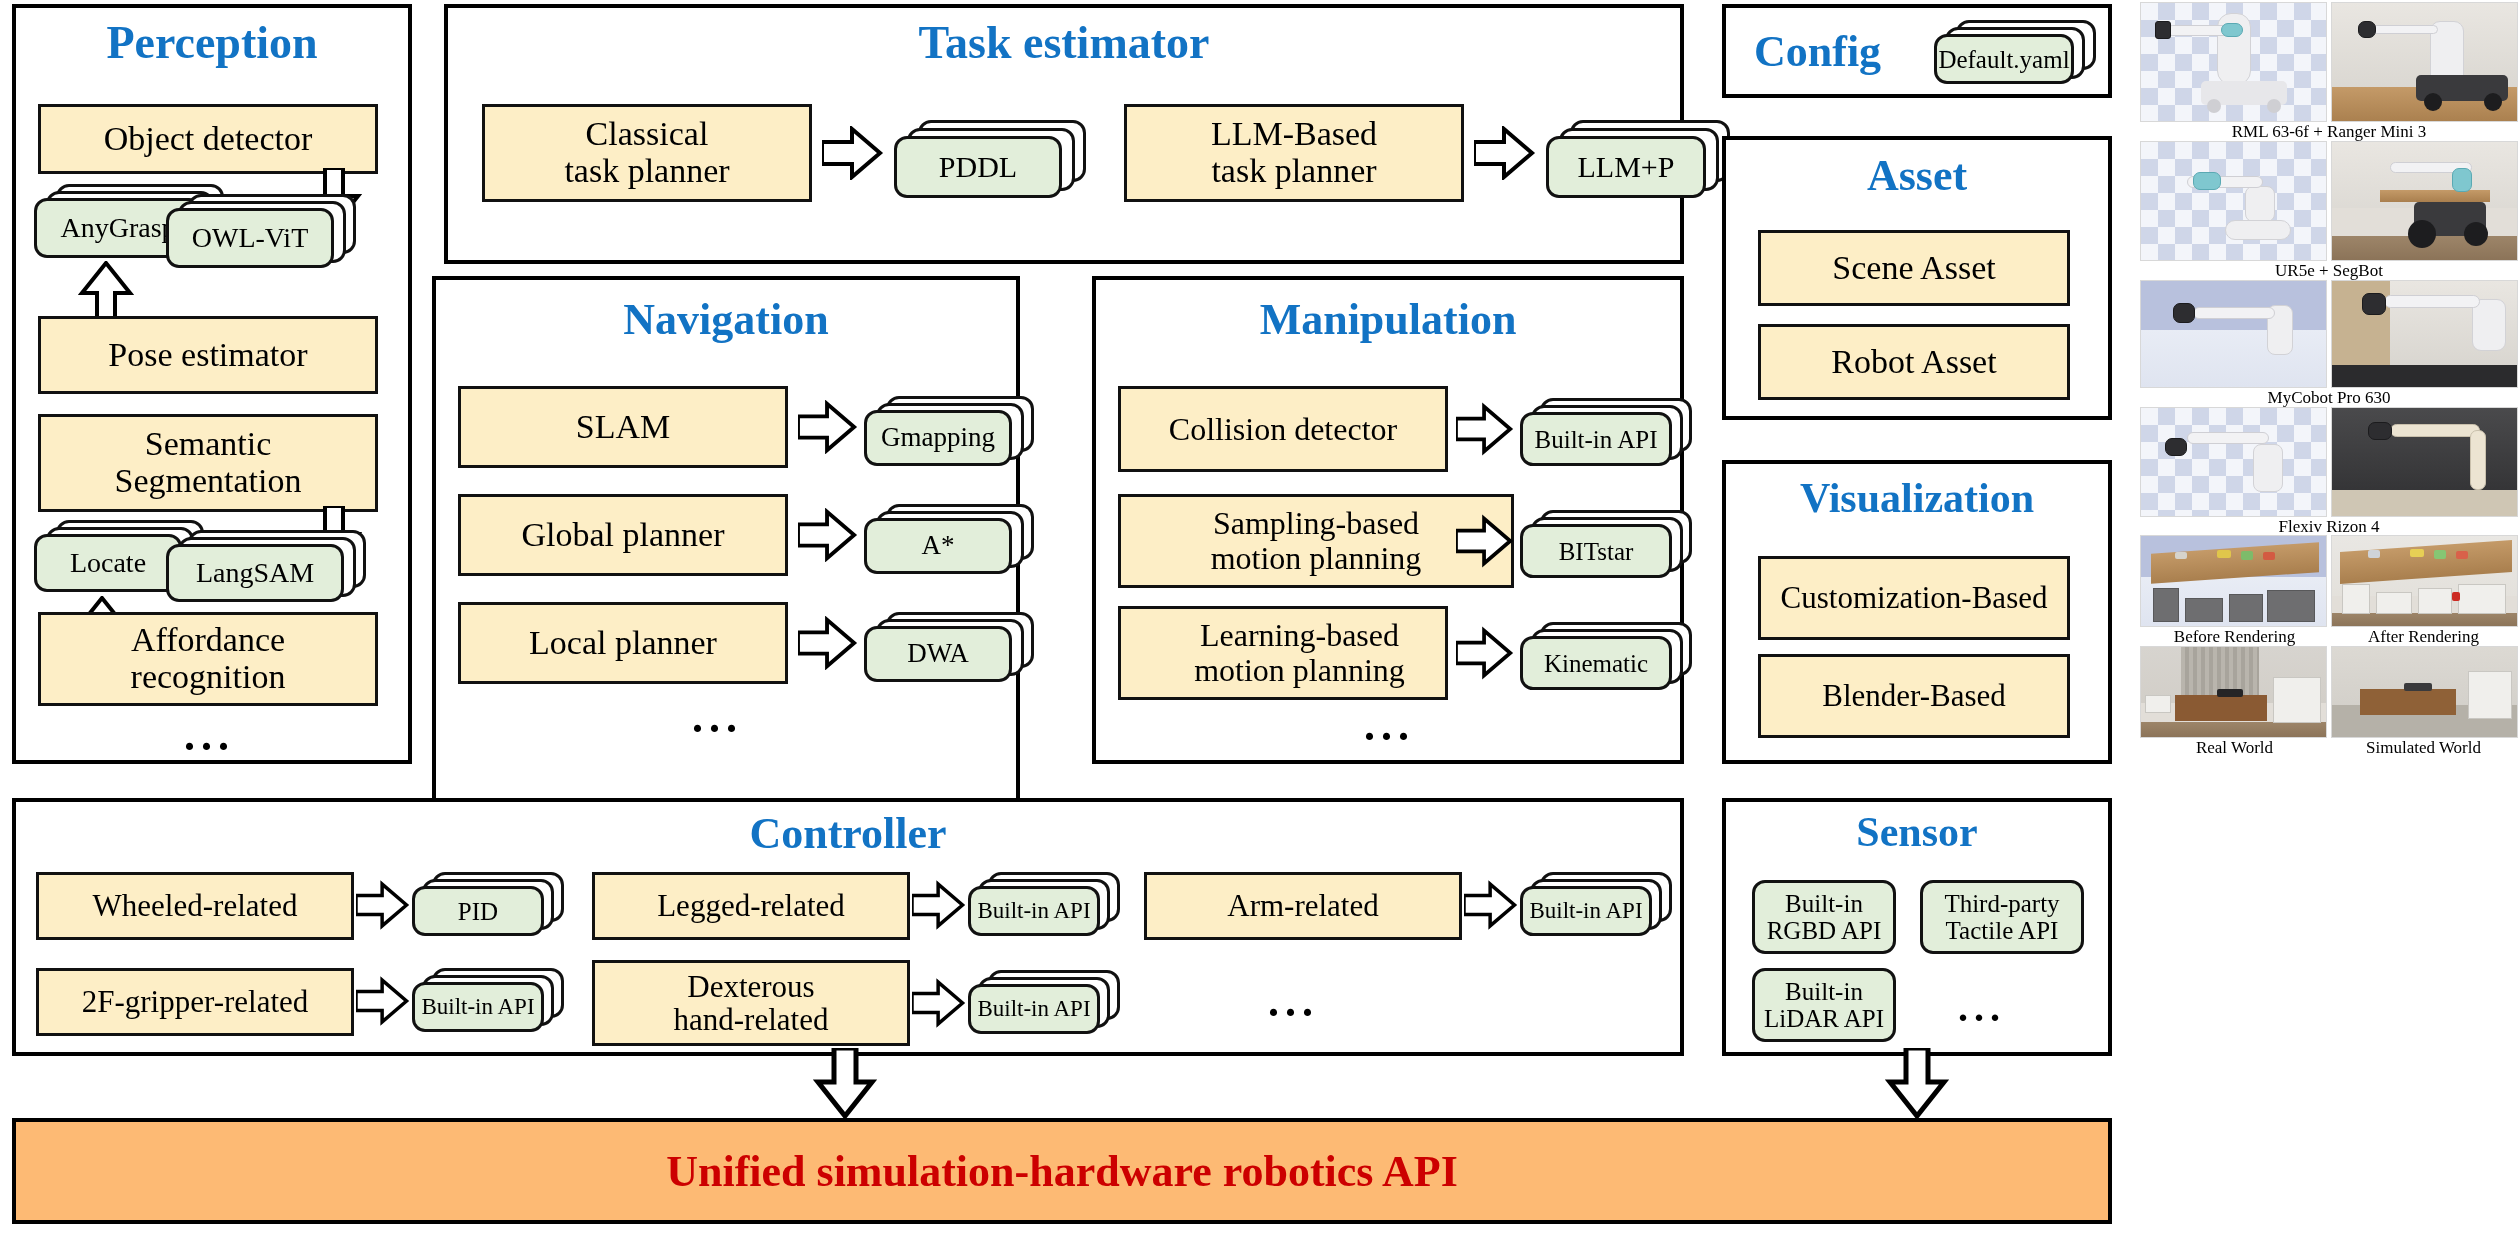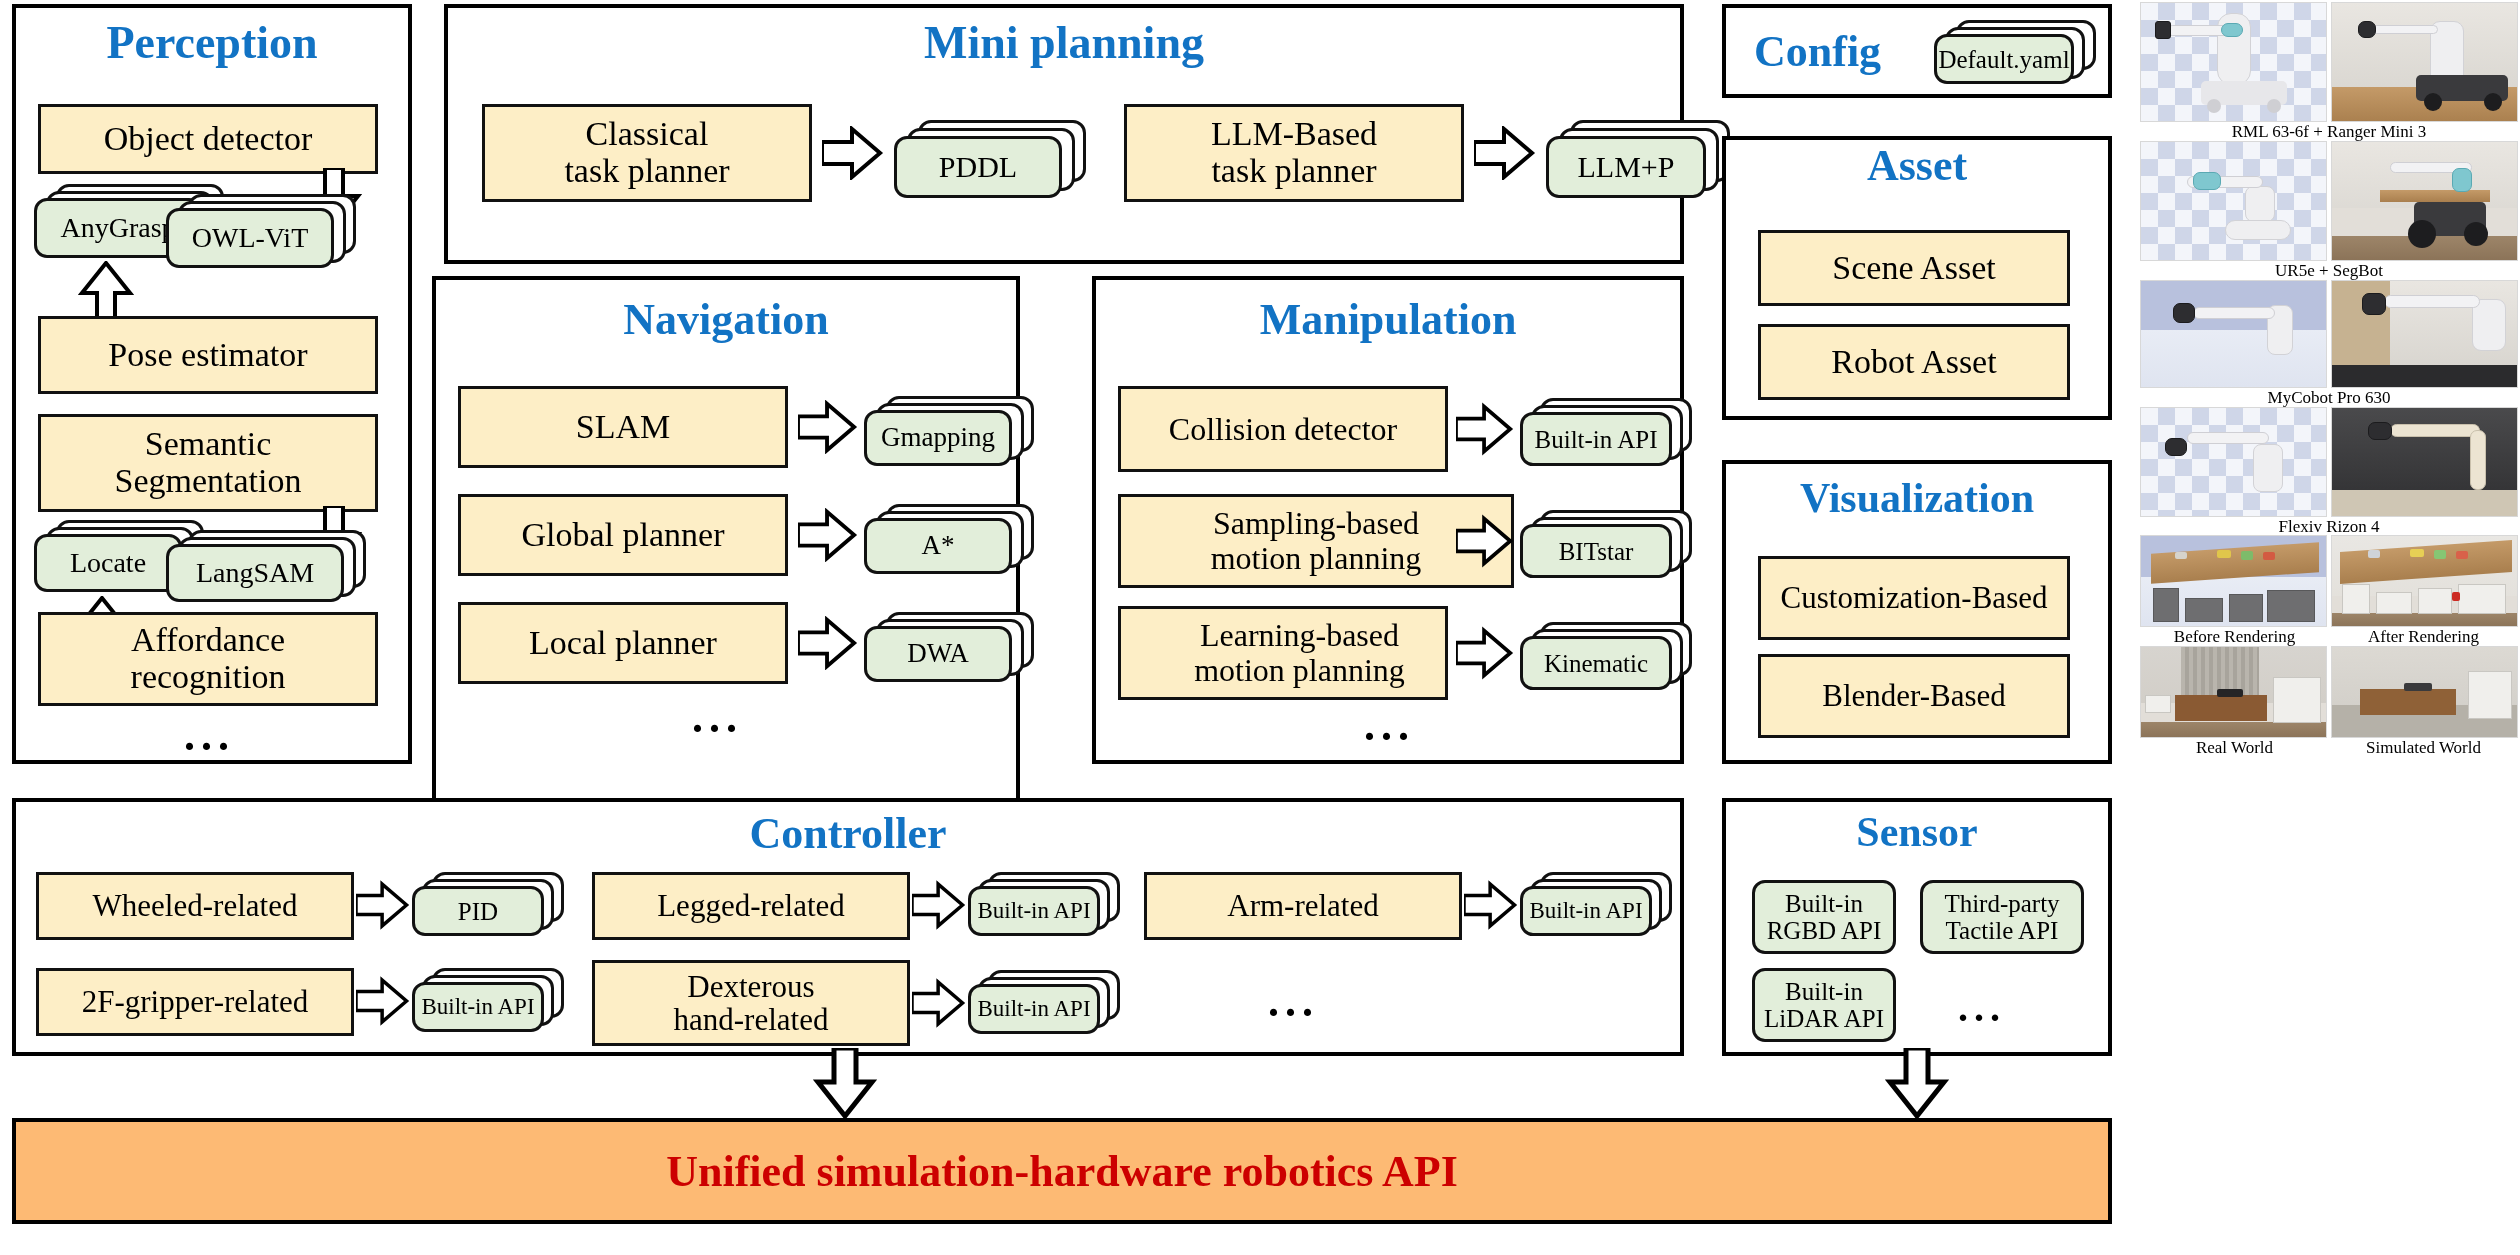--- a/index.html
+++ b/index.html
@@ -212,21 +212,21 @@
       </svg>
     </div>
 
     <div class="ybox" style="left:22px; top:604px; width:340px; height:94px; font-size:34px; white-space:pre-line;">Affordance
 recognition</div>
 
     <div class="dots" style="left:168px; top:706px; font-size:44px;">...</div>
   </div>
 
   <div class="panel" style="left:444px; top:4px; width:1240px; height:260px;">
-    <div class="panel-title" style="font-size:46px; margin-top:8px;">Mini planning</div>
+    <div class="panel-title" style="font-size:46px; margin-top:8px;">Task estimator</div>
 
     <div class="ybox" style="left:34px; top:96px; width:330px; height:98px; font-size:34px; white-space:pre-line;">Classical
 task planner</div>
 
     <div class="arrow" style="left:374px; top:118px;">
       <svg width="62" height="54" viewBox="0 0 62 54">
         <polygon points="0,16 30,16 30,3 58,27 30,51 30,38 0,38" fill="#fff" stroke="#000" stroke-width="4" stroke-linejoin="miter"></polygon>
       </svg>
     </div>
 
@@ -341,21 +341,21 @@
   <div class="panel" style="left:1722px; top:4px; width:390px; height:94px;">
     <div class="panel-title" style="font-size:44px; position:absolute; left:28px; top:18px; text-align:left;">Config</div>
     <div class="gstack" style="left:208px; top:26px; width:160px; height:60px;">
       <div class="sheet" style="left:22px; top:-14px; width:140px; height:50px;"></div>
       <div class="sheet" style="left:11px; top:-7px; width:140px; height:52px;"></div>
       <div class="front" style="width:140px; height:50px; font-size:25px;">Default.yaml</div>
     </div>
   </div>
 
   <div class="panel" style="left:1722px; top:136px; width:390px; height:284px;">
-    <div class="panel-title" style="font-size:44px; ">Asset</div>
+    <div class="panel-title" style="font-size:44px; margin-top:10px;">Asset</div>
     <div class="ybox" style="left:32px; top:90px; width:312px; height:76px; font-size:34px;">Scene Asset</div>
     <div class="ybox" style="left:32px; top:184px; width:312px; height:76px; font-size:34px;">Robot Asset</div>
   </div>
 
   <div class="panel" style="left:1722px; top:460px; width:390px; height:304px;">
     <div class="panel-title" style="font-size:42px; margin-top:10px;">Visualization</div>
     <div class="ybox" style="left:32px; top:92px; width:312px; height:84px; font-size:31px;">Customization-Based</div>
     <div class="ybox" style="left:32px; top:190px; width:312px; height:84px; font-size:31px;">Blender-Based</div>
   </div>
 

